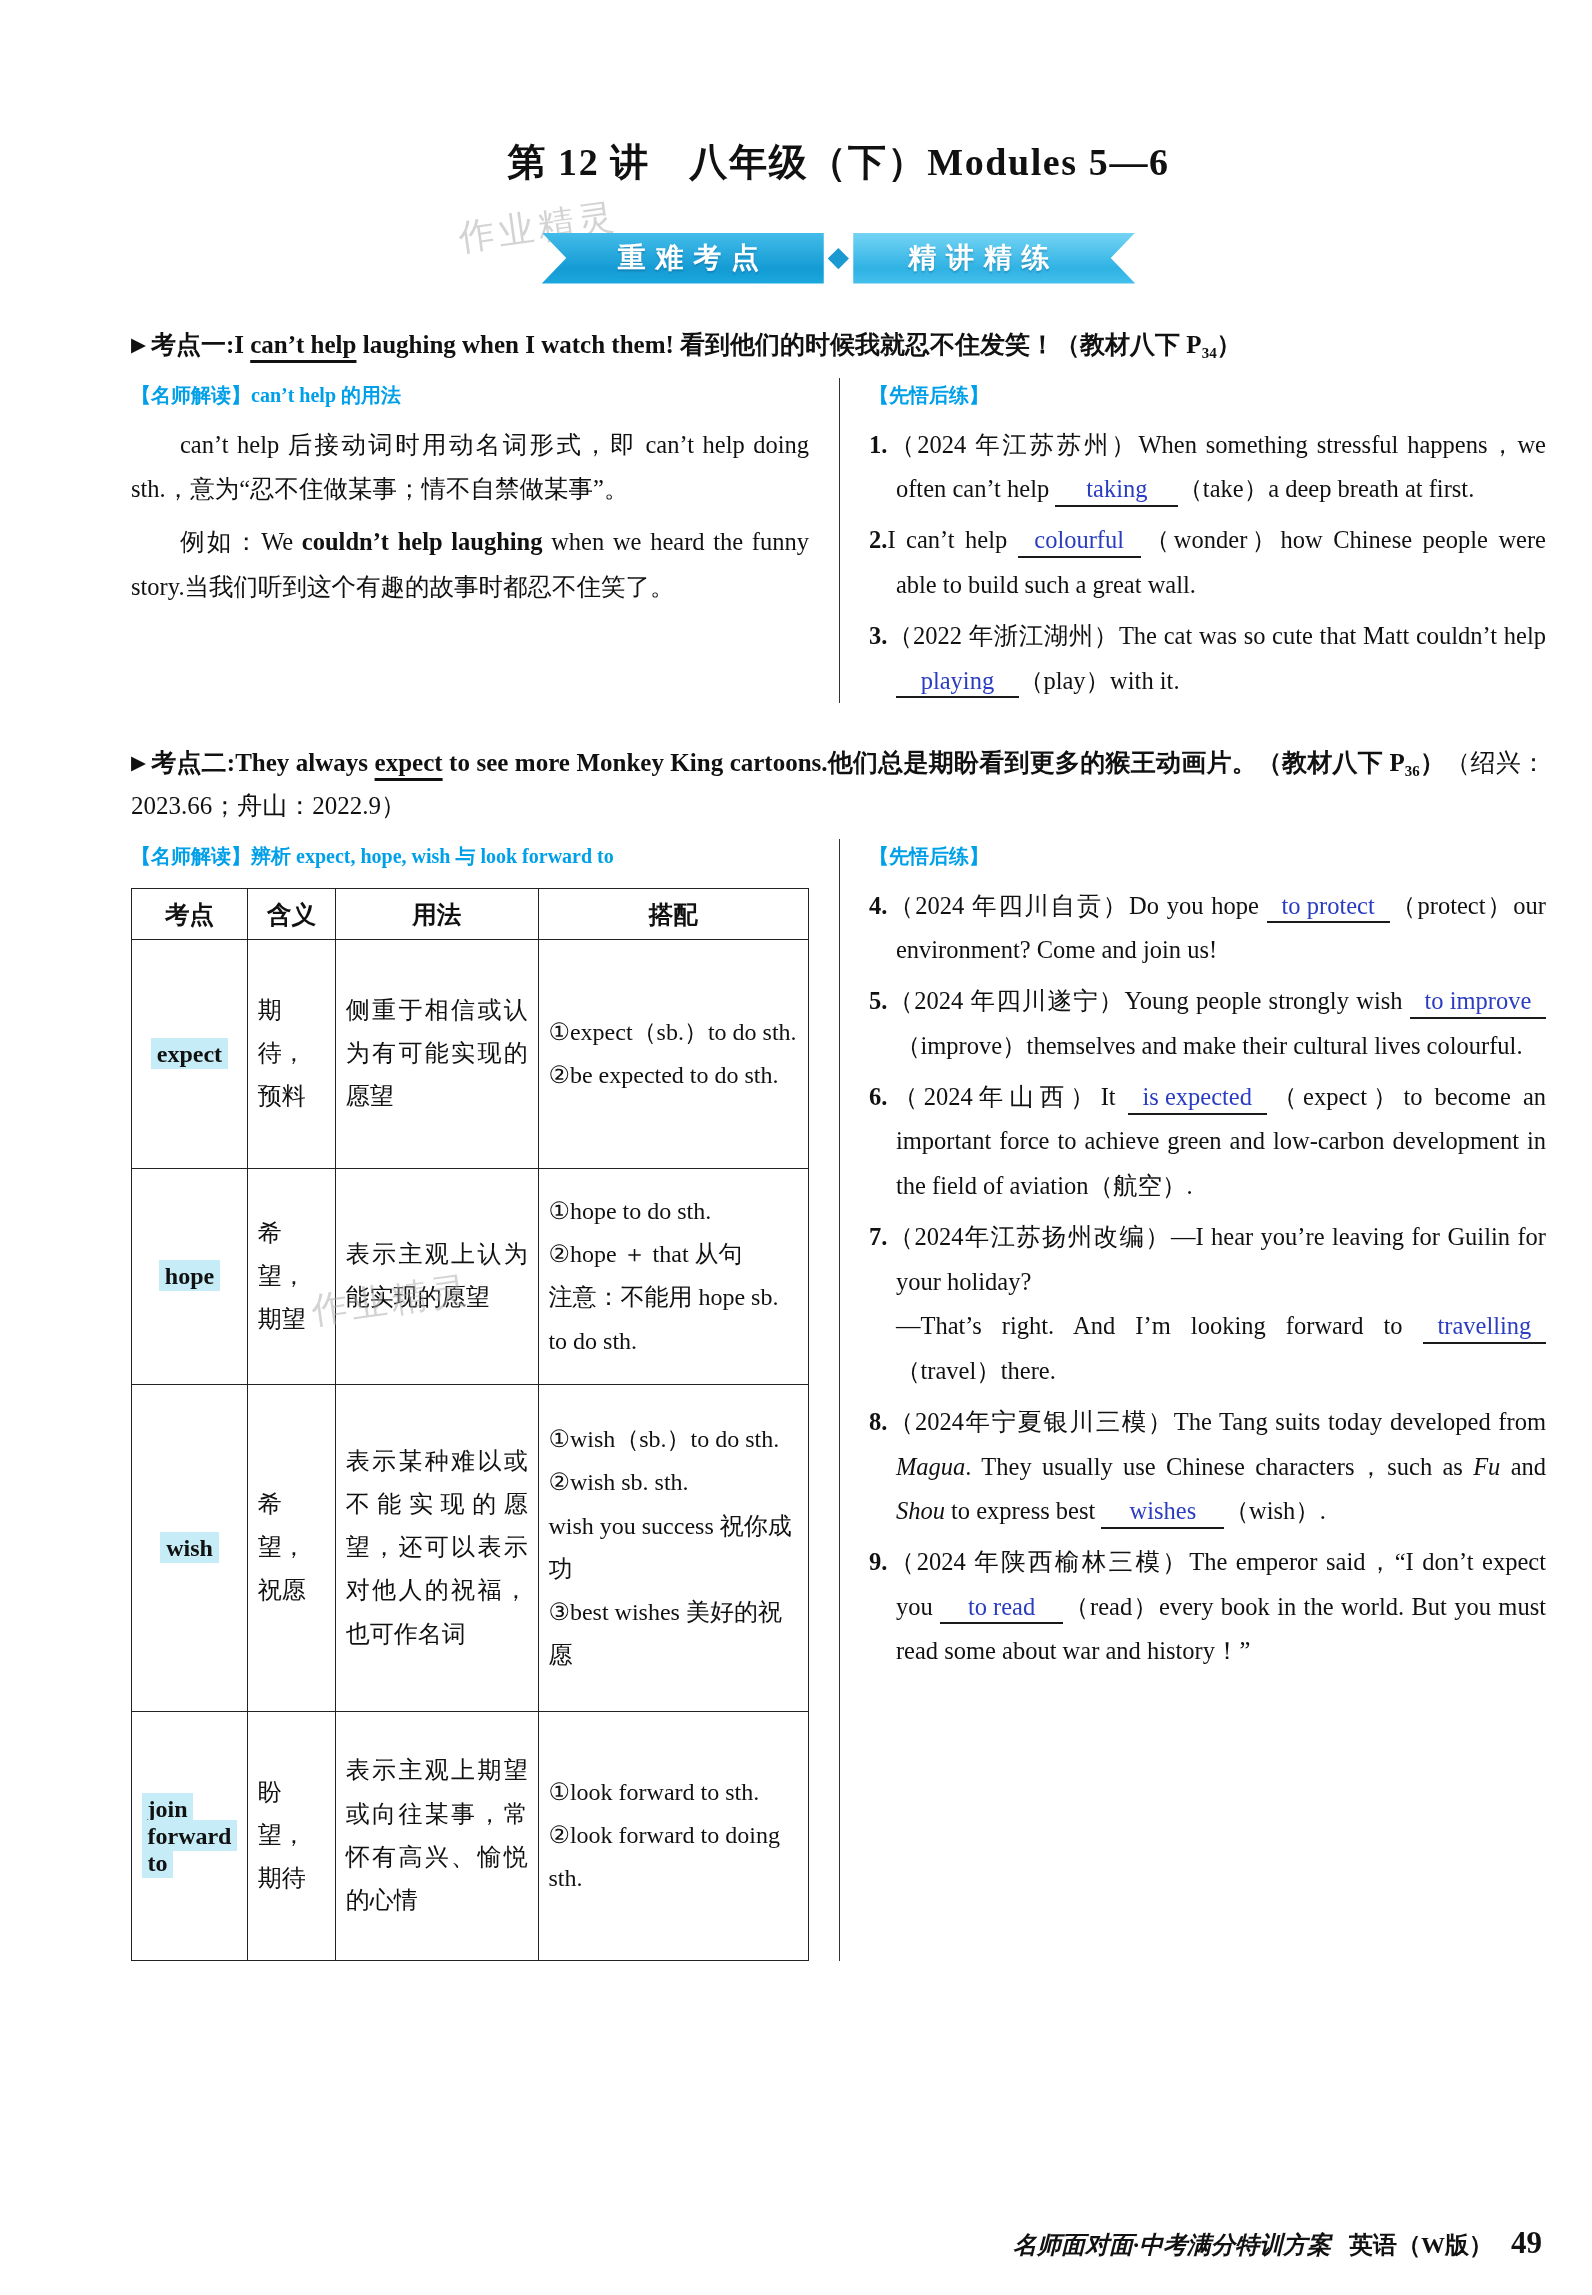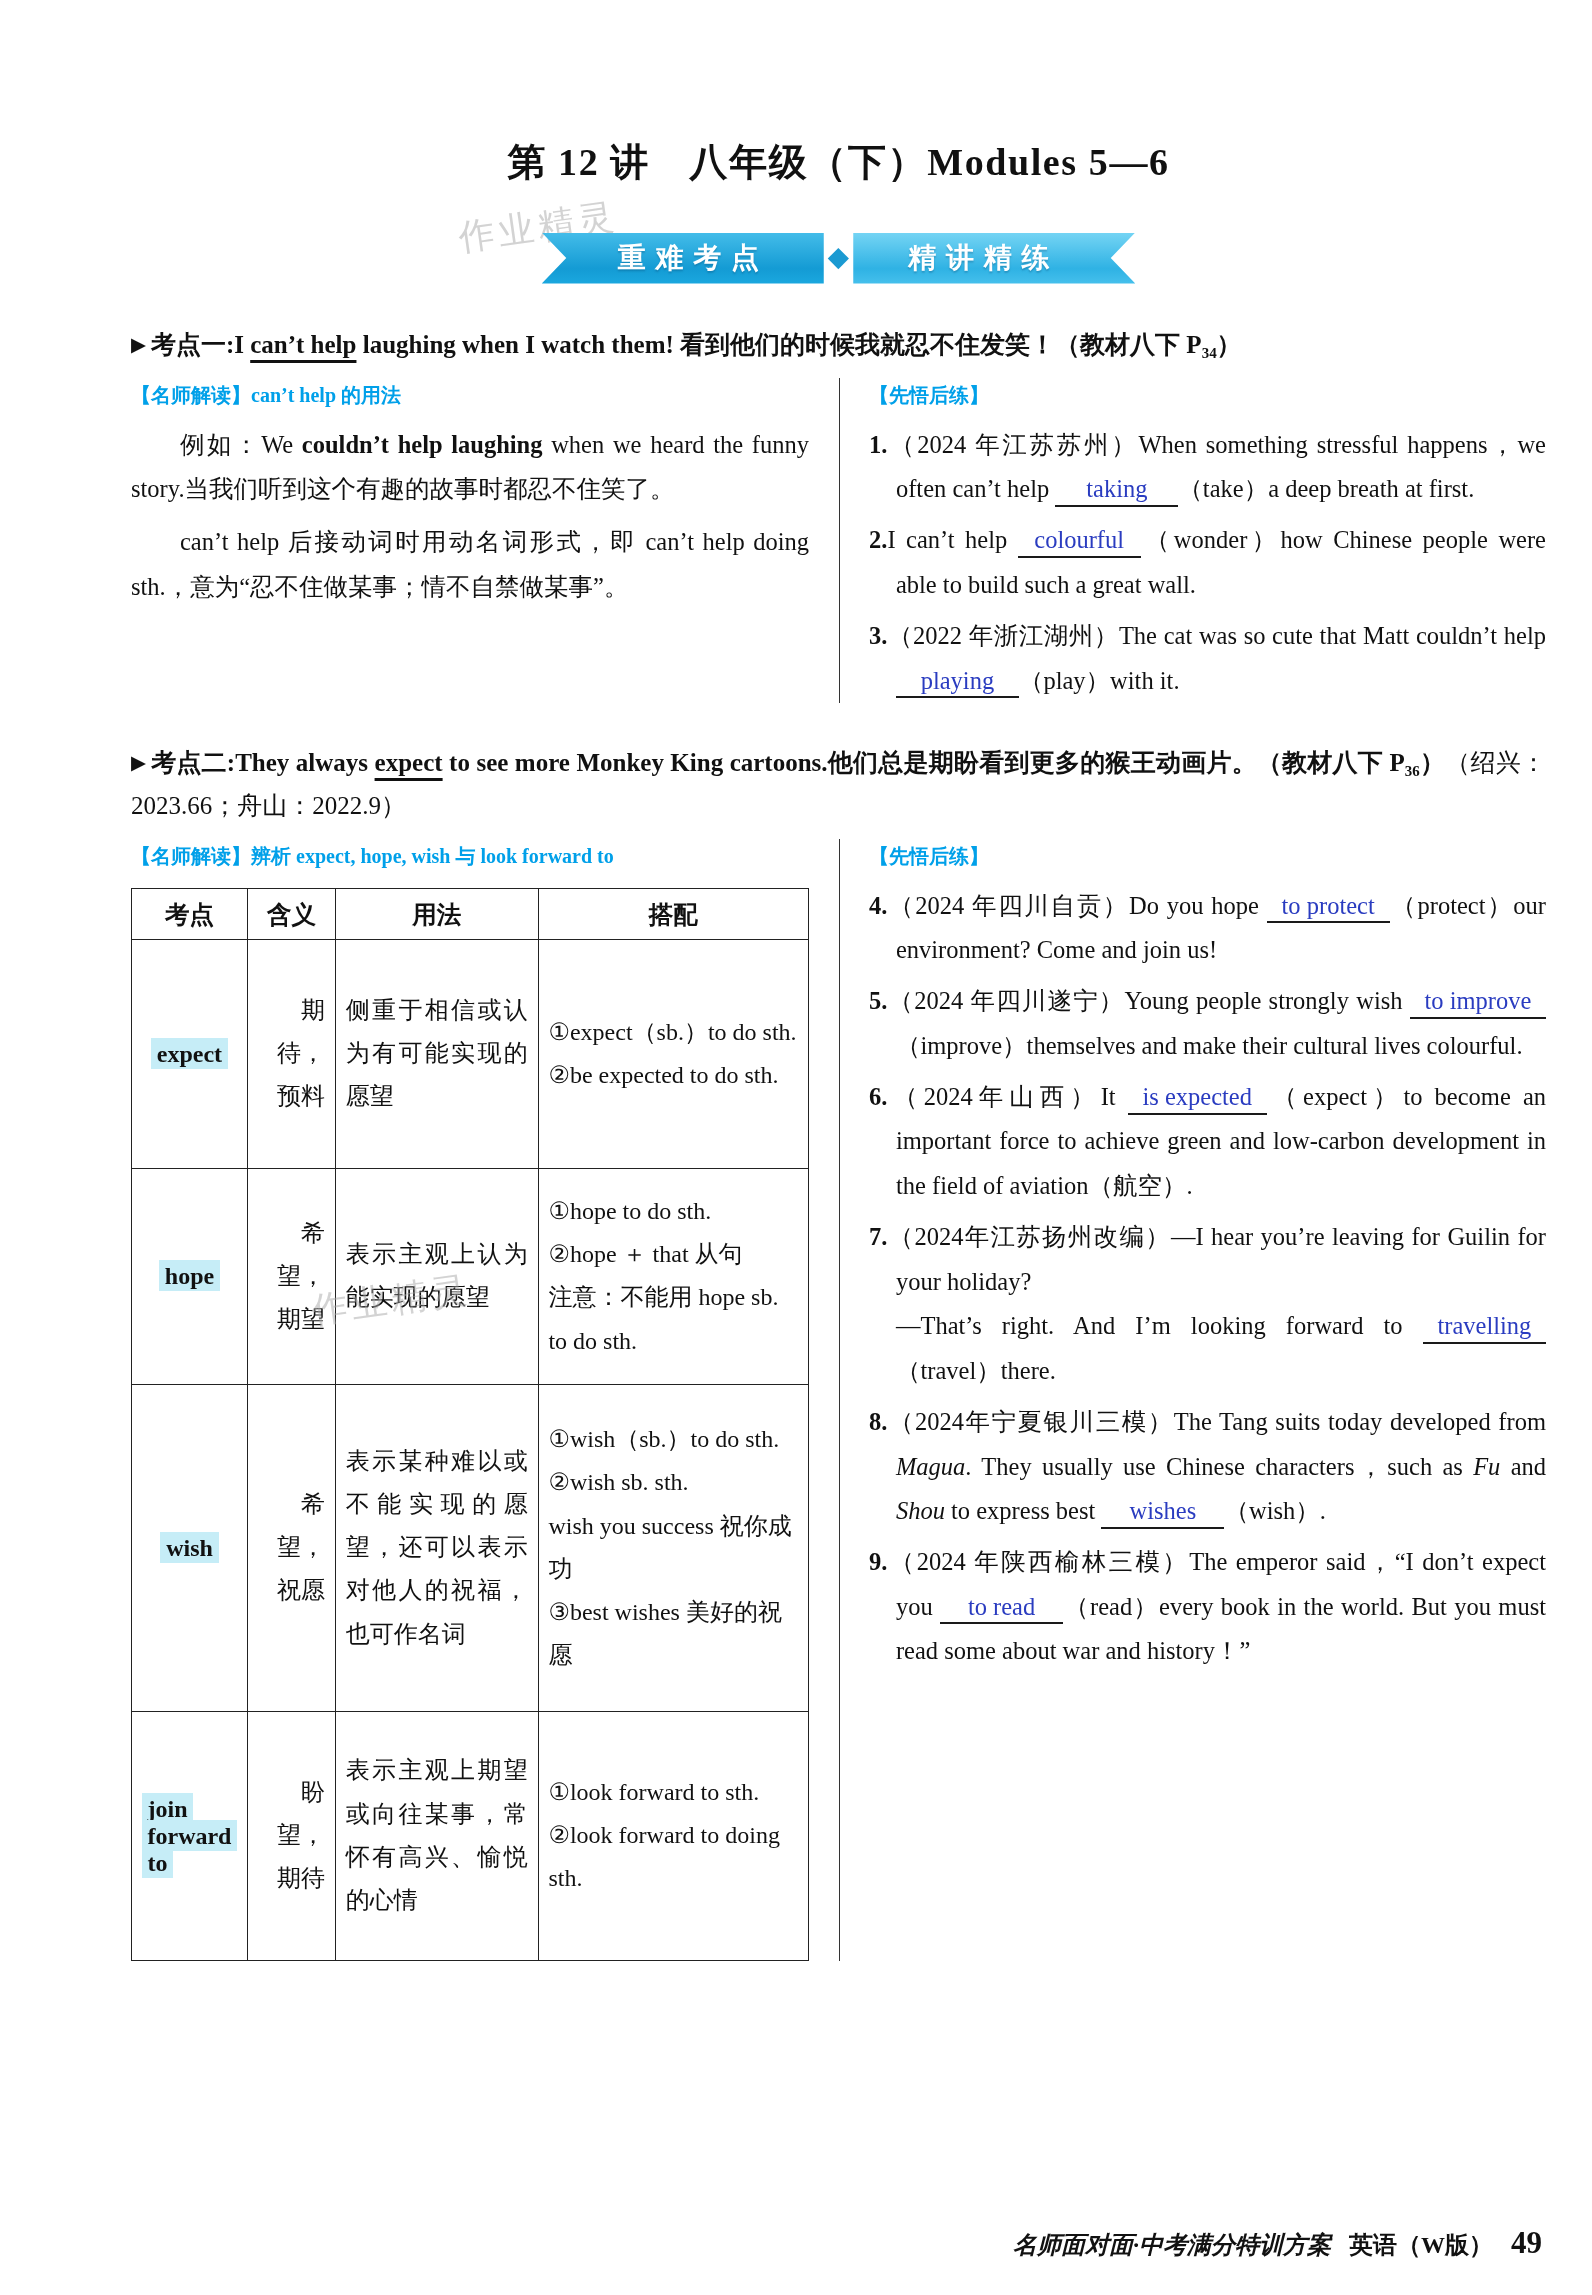--- a/index.html
+++ b/index.html
@@ -40,21 +40,21 @@
   .blank { display:inline-block; min-width:123px; padding:0 14.7px; text-align:center;
            color:#2a3cc0; border-bottom:2.5px solid #1a1a1a; line-height:1.25; text-indent:0; }
 
   .kw-table { width:100%; border-collapse:collapse; margin-top:14.7px; font-size:24px; }
   .kw-table th, .kw-table td { border:1.6px solid #222; padding:8.2px 9.8px; vertical-align:middle; }
   .kw-table th { text-align:center; font-size:24.5px; height:49px; }
   tr.h-r1 { height:229px; } tr.h-r2 { height:216px; } tr.h-r3 { height:327px; } tr.h-r4 { height:249px; }
   td.kw { text-align:center; font-weight:bold; }
   td.kw-left { text-align:left; }
   .hl { background:#c6edf7; padding:2.5px 5.7px; -webkit-box-decoration-break:clone; box-decoration-break:clone; }
-  td.mean { text-align:right; line-height:1.8; }
+  td.mean { text-align:left; line-height:1.8; }
   td.usage { text-align:justify; line-height:1.8; }
   td.colloc { text-align:left; line-height:1.8; white-space:pre-line; }
 
   .footer { position:absolute; right:51px; bottom:34px; display:flex; align-items:baseline; gap:18px;text-align:center; }
   .footer-brand { font-weight:bold; font-style:italic; font-size:24px; }
   .footer-subject { font-weight:bold; font-size:24px; }
   .footer-page { font-weight:bold; font-size:31px; }
 
   .watermark { position:absolute; color:#a9a9a9; opacity:.5; font-size:36px; transform:rotate(-8deg);
                letter-spacing:4.1px; font-family:"Liberation Sans","DejaVu Sans",sans-serif; pointer-events:none; }
@@ -81,22 +81,22 @@
     <div class="banner-seg banner-right">
         <span>精讲精练</span>
       </div>
   </div>
 
   <div class="heading"><span class="marker">▶</span><span>考点一:</span><span>I </span><span class="u">can’t help</span><span> laughing when I watch them!</span><span> 看到他们的时候我就忍不住发笑！（教材八下 P₃₄）</span></div>
 
   <div class="cols">
     <div class="col-left">
       <div class="blue-title"><span>【名师解读】</span><span>can’t help 的用法</span></div>
+      <p class="para">can’t help 后接动词时用动名词形式，即 can’t help doing sth.，意为“忍不住做某事；情不自禁做某事”。</p>
       <p class="para"><span>例如：We </span><span class="b">couldn’t help laughing</span><span> when we heard the funny story.当我们听到这个有趣的故事时都忍不住笑了。</span></p>
-      <p class="para">can’t help 后接动词时用动名词形式，即 can’t help doing sth.，意为“忍不住做某事；情不自禁做某事”。</p>
     </div>
     <div class="col-right">
       <div class="blue-title">【先悟后练】</div>
       <p class="q"><span class="qnum">1.</span><span>（2024 年江苏苏州）When something stressful happens，we often can’t help </span><span class="blank">taking</span><span>（take）a deep breath at first.</span></p>
       <p class="q"><span class="qnum">2.</span><span>I can’t help </span><span class="blank">colourful</span><span>（wonder）how Chinese people were able to build such a great wall.</span></p>
       <p class="q"><span class="qnum">3.</span><span>（2022 年浙江湖州）The cat was so cute that Matt couldn’t help </span><span class="blank">playing</span><span>（play）with it.</span></p>
     </div>
   </div>
 
   <div class="heading"><span class="marker">▶</span><span>考点二:</span><span>They always </span><span class="u">expect</span><span> to see more Monkey King cartoons.</span><span>他们总是期盼看到更多的猴王动画片。（教材八下 P₃₆）</span><span class="refs">（绍兴：2023.66；舟山：2022.9）</span></div>

